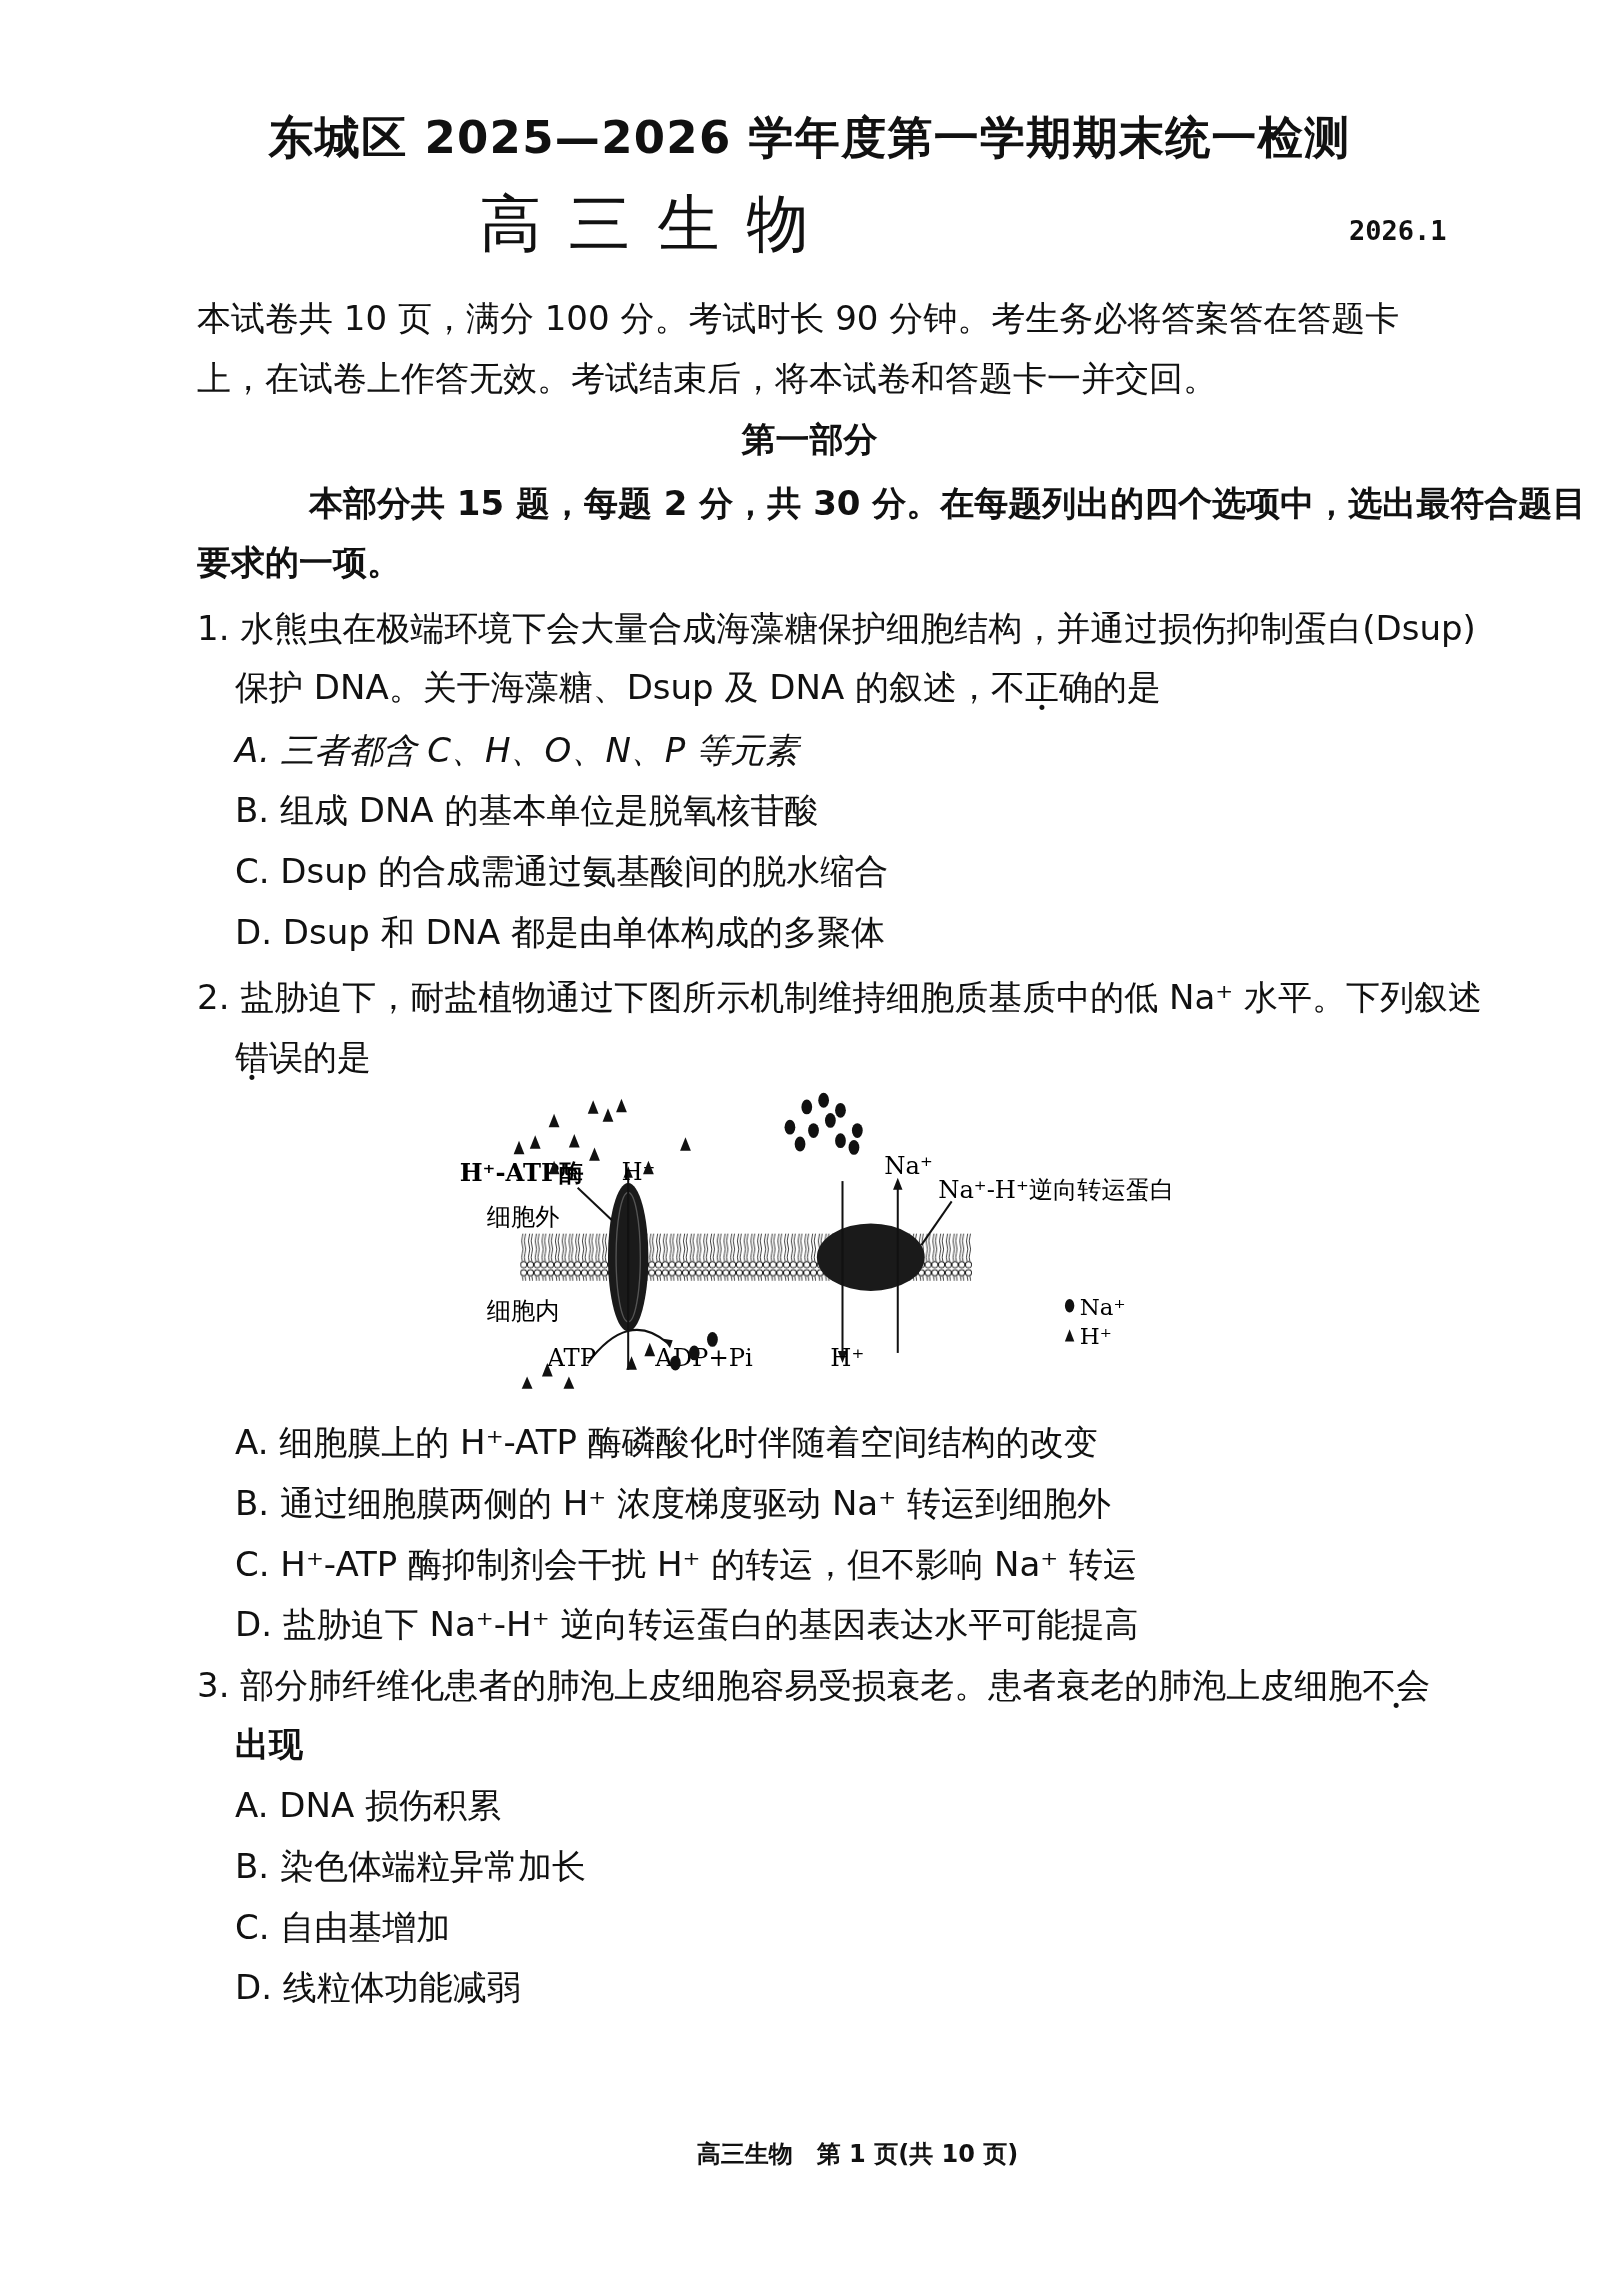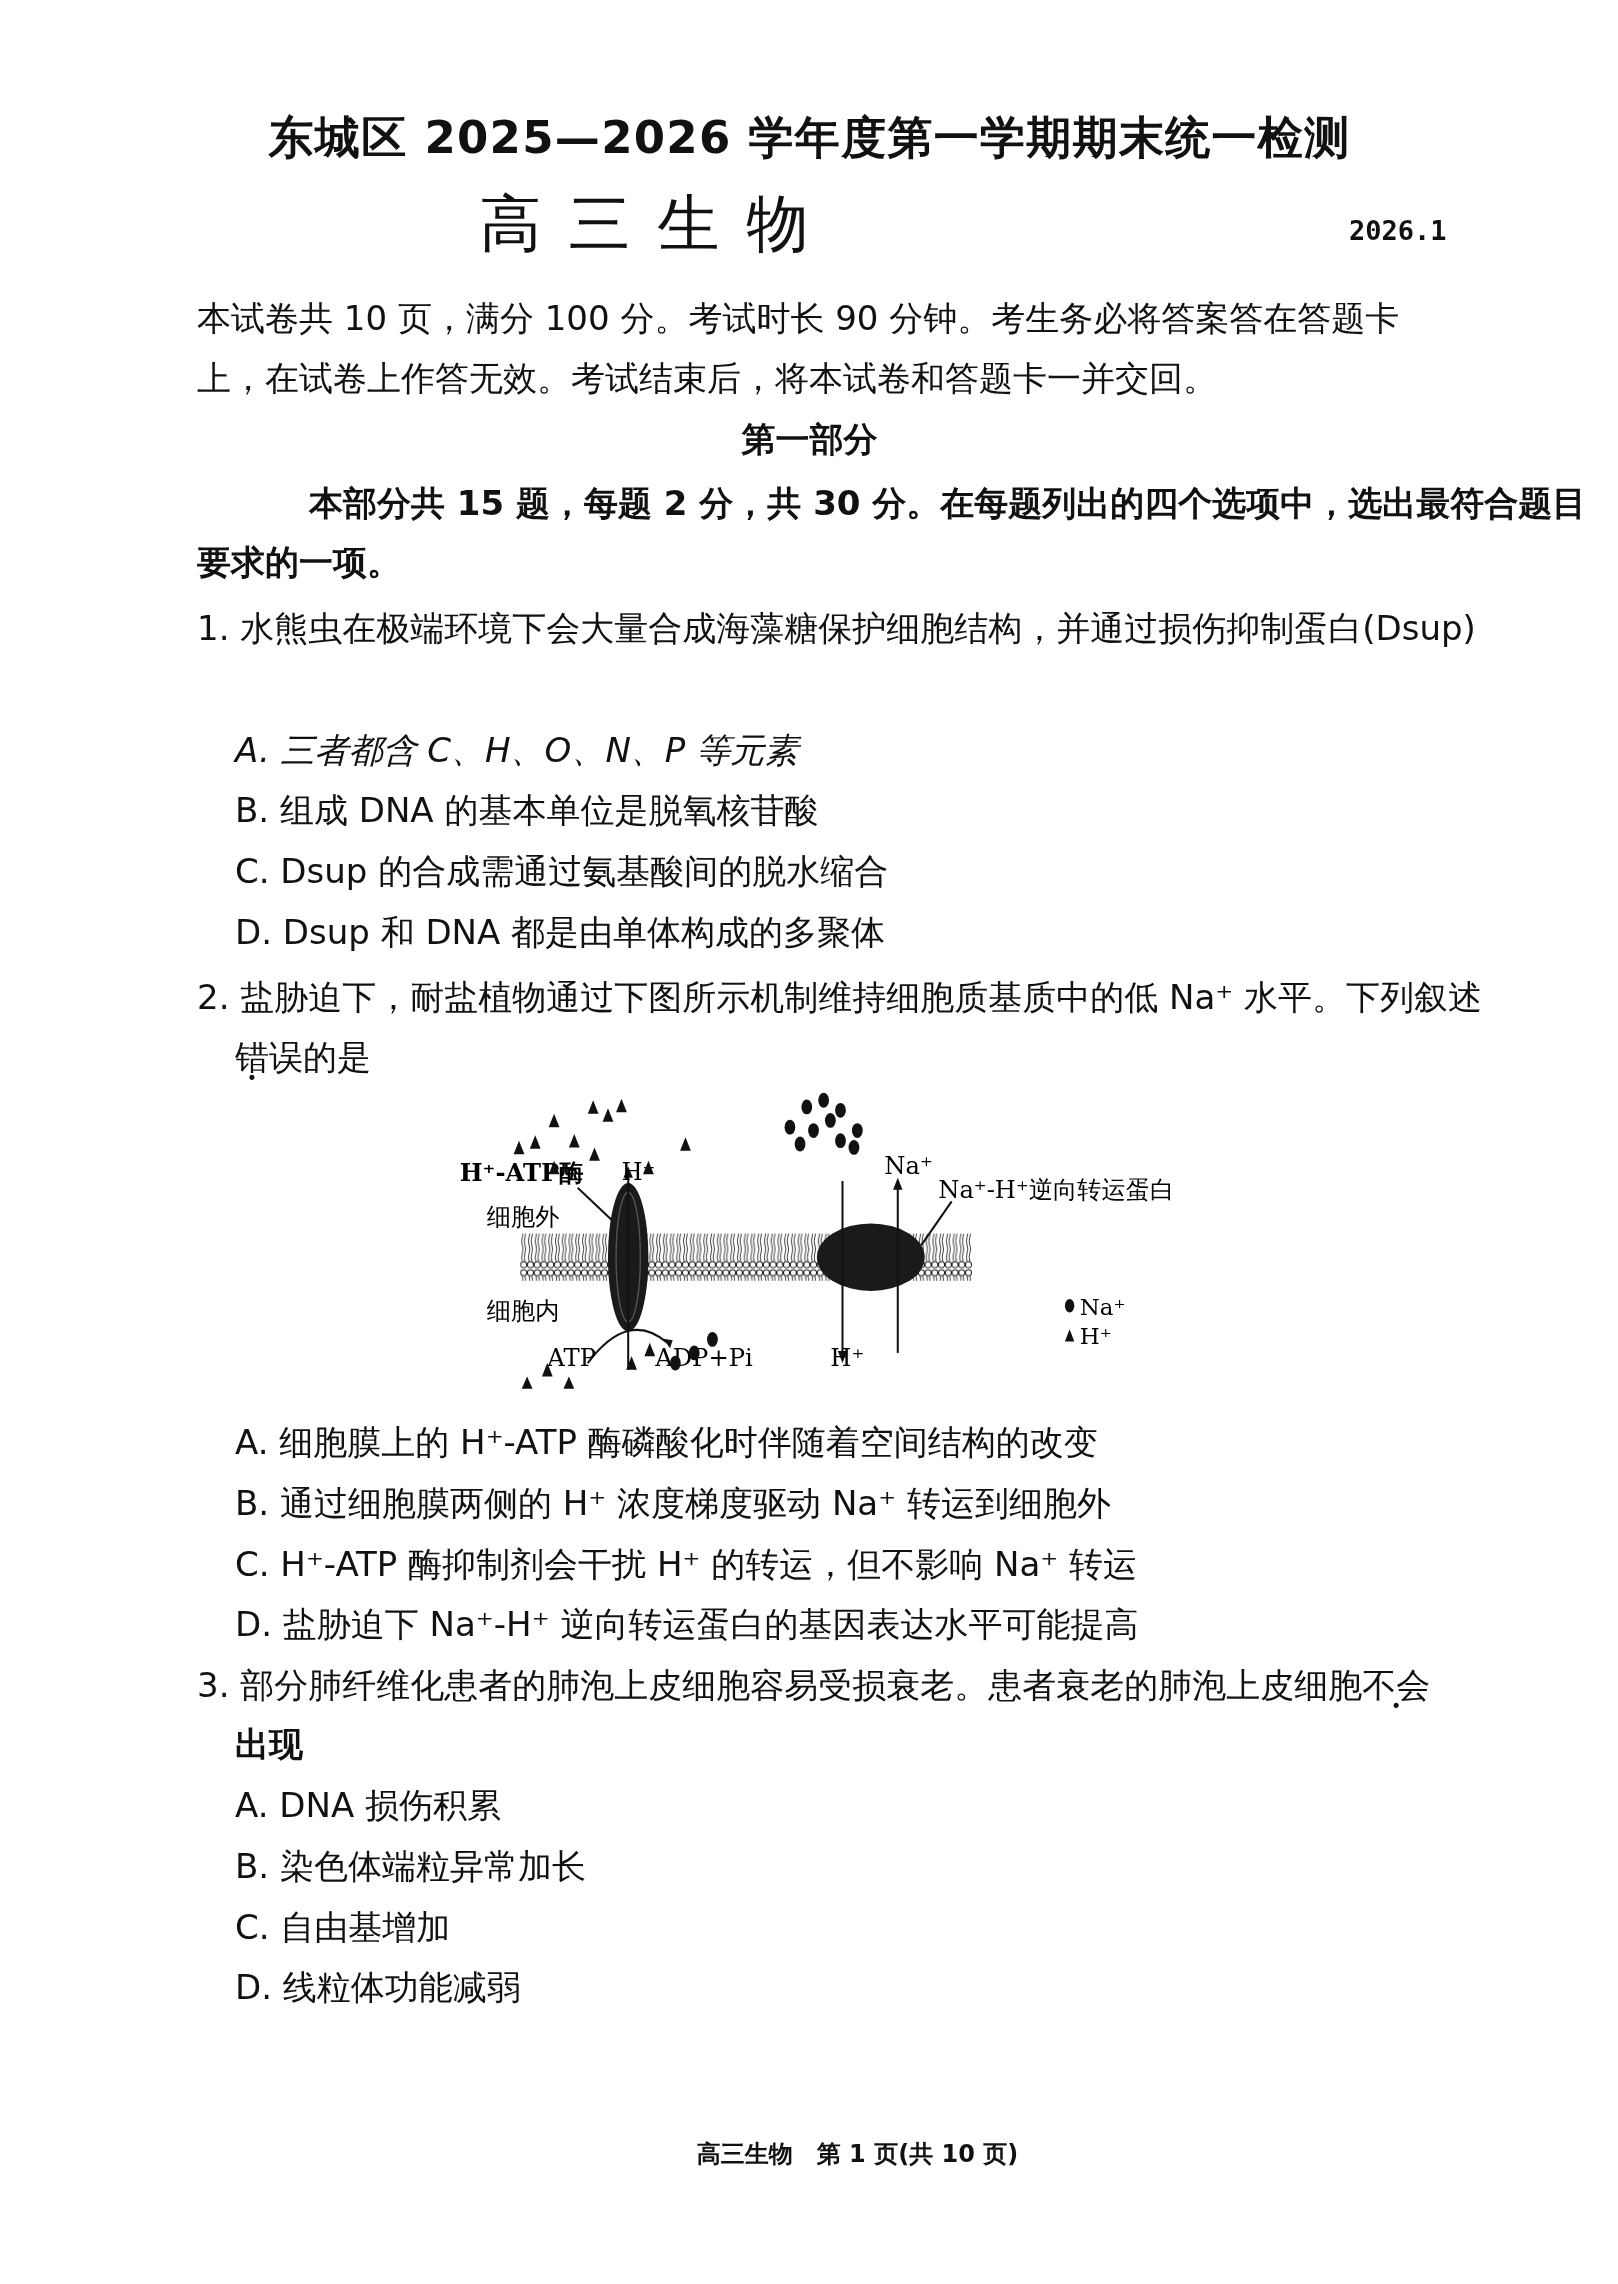--- a/index.html
+++ b/index.html
@@ -32,20 +32,23 @@
   <div class="line" style="left:197px;top:296px;">本试卷共 10 页，满分 100 分。考试时长 90 分钟。考生务必将答案答在答题卡</div>
   <div class="line" style="left:197px;top:356px;">上，在试卷上作答无效。考试结束后，将本试卷和答题卡一并交回。</div>
 
   <div class="line bold center" style="top:417px;">第一部分</div>
   <div class="line bold" style="left:262px;top:481px;margin-left:47px;">本部分共 15 题，每题 2 分，共 30 分。在每题列出的四个选项中，选出最符合题目</div>
   <div class="line bold" style="left:197px;top:540px;">要求的一项。</div>
 
   <div class="line" style="left:197px;top:606px;">
     <span>1.</span>
     <span>水熊虫在极端环境下会大量合成海藻糖保护细胞结构，并通过损伤抑制蛋白(Dsup)</span>
+  </div>
+  <div class="line" style="left:235px;top:665px;">
+    <span>保护 DNA。关于海藻糖、Dsup 及 DNA 的叙述，</span><span class="emph">不正确</span><span>的是</span>
   </div>
   <div class="line" style="left:235px;top:728px;font-style:italic;">A. 三者都含 C、H、O、N、P 等元素</div>
   <div class="line" style="left:235px;top:788px;">B. 组成 DNA 的基本单位是脱氧核苷酸</div>
   <div class="line" style="left:235px;top:849px;">C. Dsup 的合成需通过氨基酸间的脱水缩合</div>
   <div class="line" style="left:235px;top:910px;">D. Dsup 和 DNA 都是由单体构成的多聚体</div>
 
   <div class="line" style="left:197px;top:975px;">
     <span>2.</span>
     <span>盐胁迫下，耐盐植物通过下图所示机制维持细胞质基质中的低 Na⁺ 水平。下列叙述</span>
   </div>

